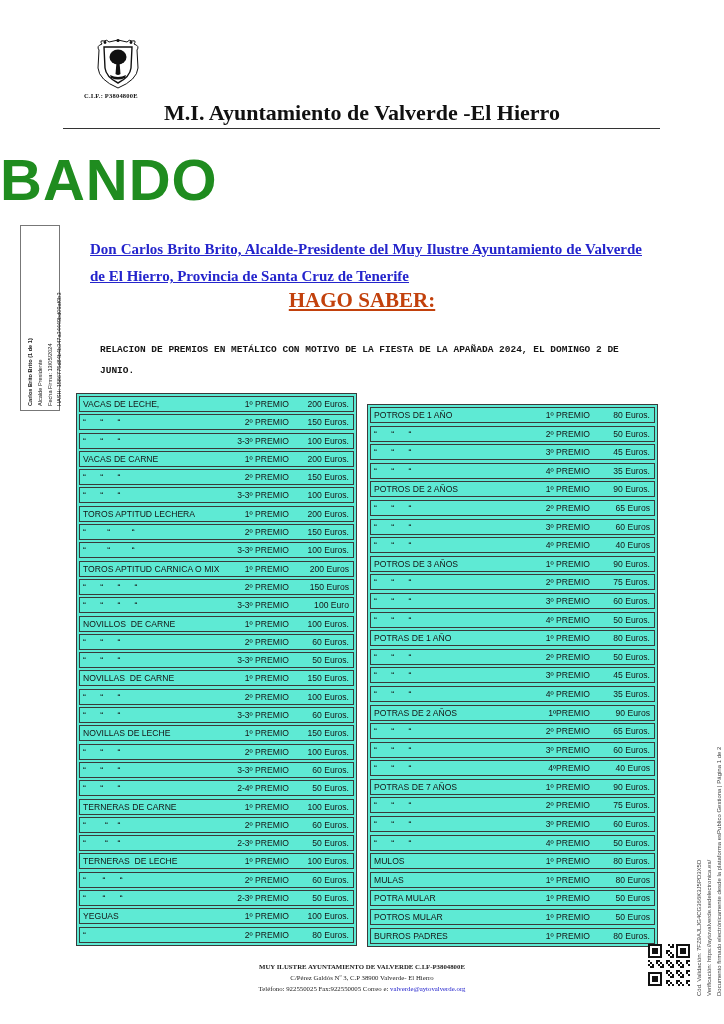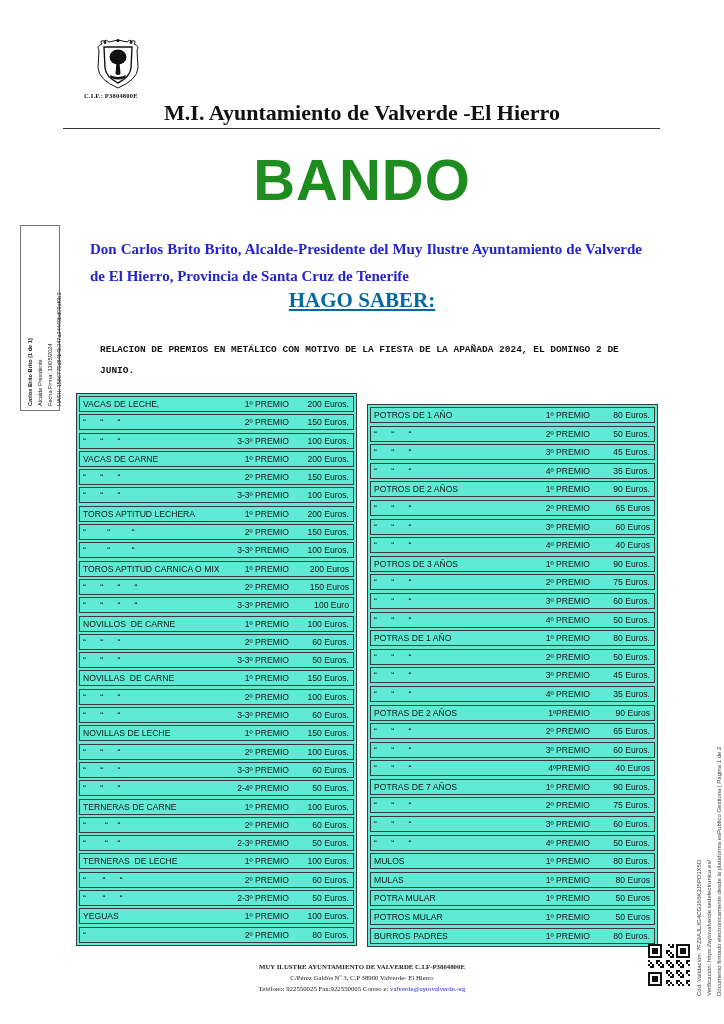--- a/index.html
+++ b/index.html
@@ -7,24 +7,24 @@
         font-family:"Liberation Serif",serif;color:#111;}
 
   
   .crest{position:absolute;left:92px;top:38px;}
   .cif{position:absolute;left:84px;top:92px;font-size:6.5px;font-weight:bold;letter-spacing:.2px;}
   .title{position:absolute;left:0;top:100px;width:724px;text-align:center;
          font-size:22px;font-weight:bold;}
   .rule{position:absolute;left:63px;top:128px;width:597px;border-top:1.6px solid #333;}
 
   
-  .bando{position:absolute;left:0;top:146px;width:724px;text-align:center;
+  .bando{position:absolute;left:0;top:146px;width:724px;text-align:left;
          font-family:"Liberation Sans",sans-serif;font-weight:800;font-size:58px;letter-spacing:1px;}
   .intro{position:absolute;left:90px;top:236px;width:552px;text-align:justify;
-         font-weight:bold;font-size:15px;line-height:1.8;}
+         font-weight:bold;font-size:15px;line-height:1.8;text-decoration:underline;}
   .hago{position:absolute;left:0;top:288px;width:724px;text-align:center;
         font-size:21px;font-weight:bold;text-decoration:underline;}
   .relacion{position:absolute;left:100px;top:340px;width:528px;
             font-family:Liberation Mono, monospace;font-weight:bold;font-size:9.5px;line-height:2.2;color:#161616;}
 
   
   .ptable{position:absolute;border:1px solid #3a3a3a;padding:2px;background:#5eead4;box-sizing:border-box;}
   #tableL{left:76px;top:393px;width:281px;}
   #tableR{left:367px;top:404px;width:291px;}
   .prow{display:flex;align-items:center;height:16px;border:1px solid #3a3a3a;margin-bottom:2.3px;
@@ -73,21 +73,21 @@
       </g>
     </svg>
   </div>
   <div class="cif">C.I.F.: P3804800E</div>
 
   <div class="title">M.I. Ayuntamiento de Valverde -El Hierro</div>
   <div class="rule"></div>
 
   <div class="bando" style="color: rgb(31, 140, 31);">BANDO</div>
   <div class="intro" style="color: rgb(36, 36, 204);">Don Carlos Brito Brito, Alcalde-Presidente del Muy Ilustre Ayuntamiento de Valverde de El Hierro, Provincia de Santa Cruz de Tenerife</div>
-  <div class="hago" style="color: #0369a1;">HAGO SABER:</div>
+  <div class="hago" style="color: #c2410c;">HAGO SABER:</div>
   <div class="relacion">RELACION DE PREMIOS EN METÁLICO CON MOTIVO DE LA FIESTA DE LA APAÑADA 2024,  EL DOMINGO 2 DE JUNIO.</div>
 
   <div class="ptable" id="tableL">
       <div class="prow">
         <span class="cat">VACAS DE LECHE,</span>
         <span class="premio">1º PREMIO</span>
         <span class="amount">200 Euros.</span>
       </div>
       <div class="prow">
         <span class="cat">“      “      “</span>

